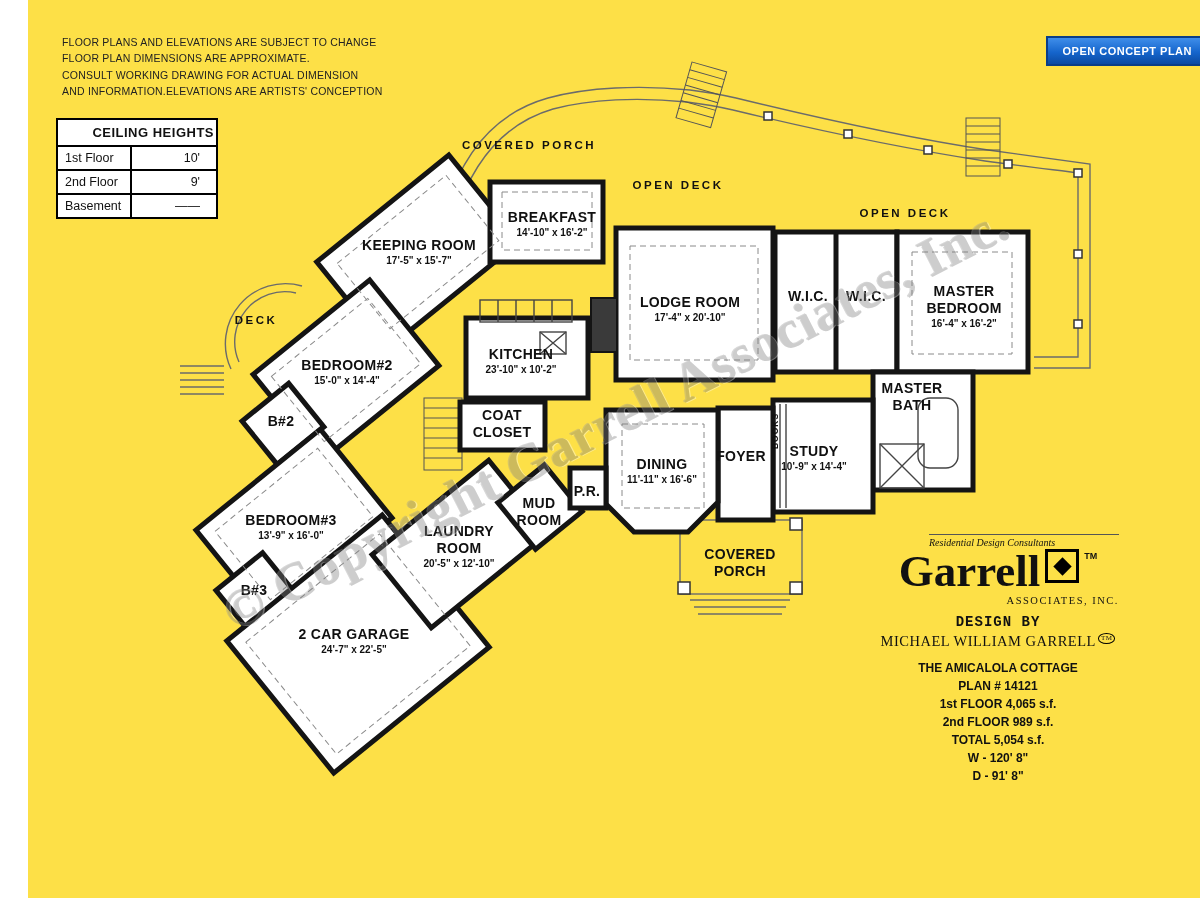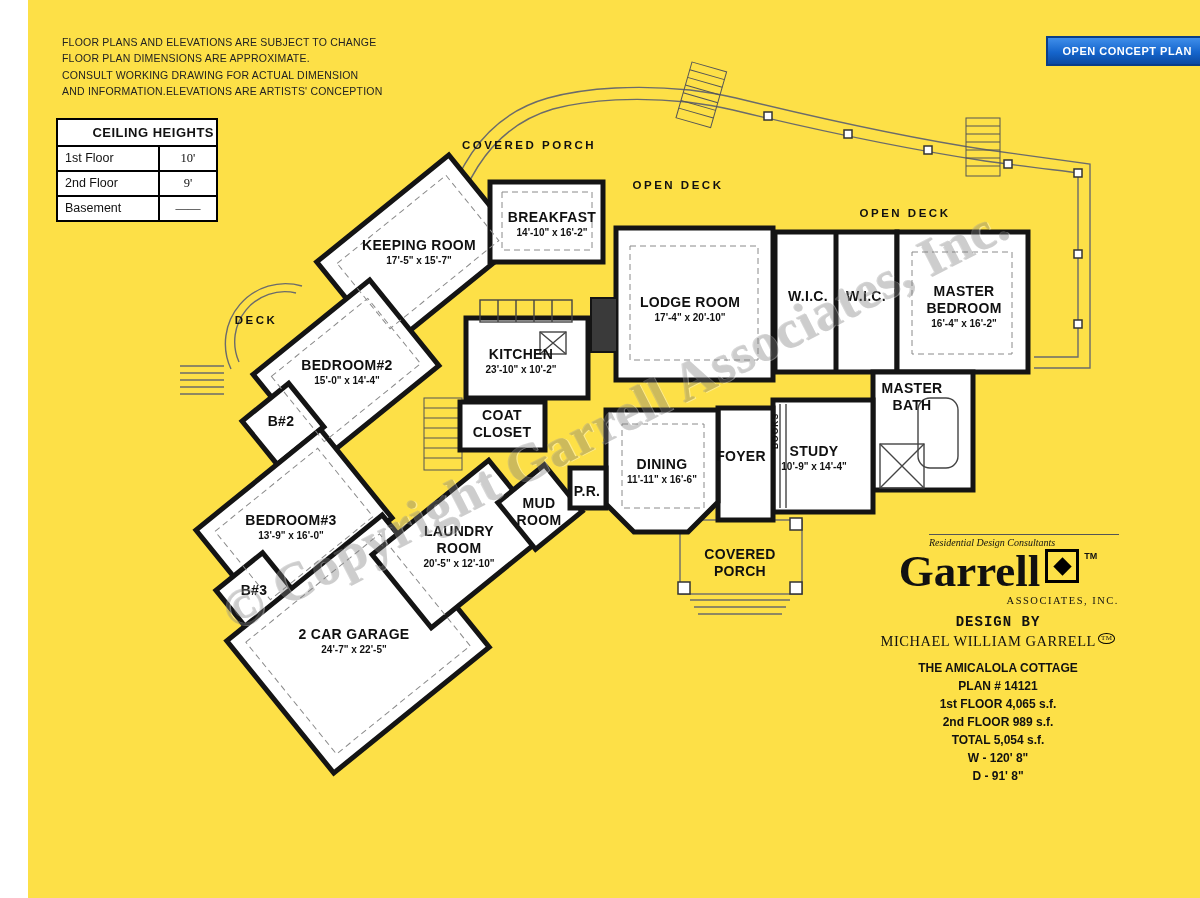--- a/index.html
+++ b/index.html
@@ -27,21 +27,21 @@
   
   .ch-table {
     position:absolute; left:28px; top:118px; z-index:4; width:158px;
     border:2px solid #000; background:#fff;
   }
   .ch-title { border-bottom:2px solid #000; font-size:13px; font-weight:bold;
     text-align:right; padding:5px 2px; letter-spacing:0.5px; }
   .ch-row { display:flex; border-bottom:2px solid #000; font-size:12.5px; }
   .ch-row:last-child { border-bottom:none; }
   .ch-label { flex:1; padding:4px 7px; }
-  .ch-value { width:52px; border-left:2px solid #000; text-align:center; padding:4px 2px;font-family:Liberation Serif, serif; }
+  .ch-value { width:52px; border-left:2px solid #000; text-align:right; padding:4px 16px; }
 
   
   .rl {
     position:absolute; z-index:3; transform:translate(-50%,-50%);
     text-align:center; line-height:1.2; color:#101010;
   }
   .rn { font-weight:bold; font-size:14px; letter-spacing:0.3px; }
   .rd { font-weight:600; font-size:10px; margin-top:1px; white-space:nowrap; }
   .sp .rn { letter-spacing:2.5px; font-size:11.5px; }
   .vert { transform:translate(-50%,-50%) rotate(-90deg); }

